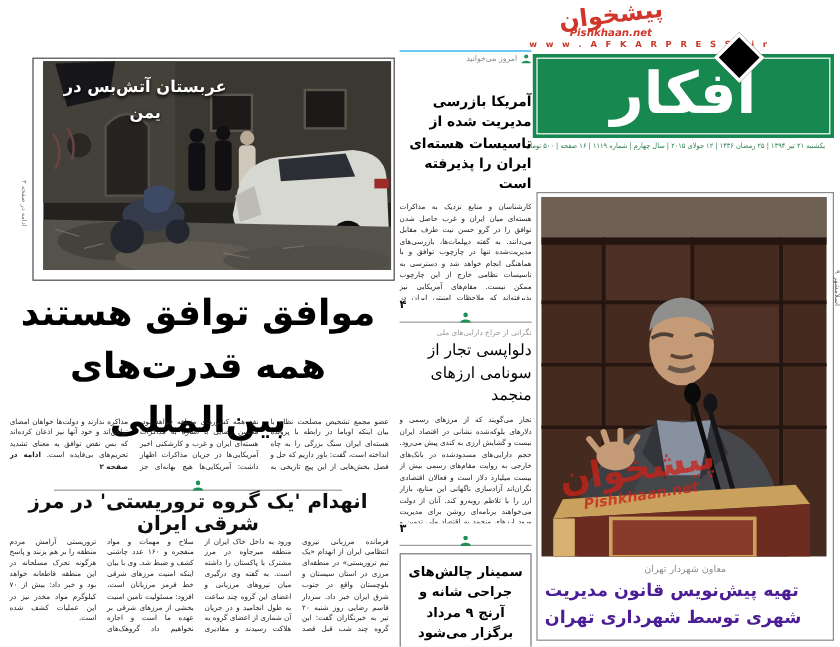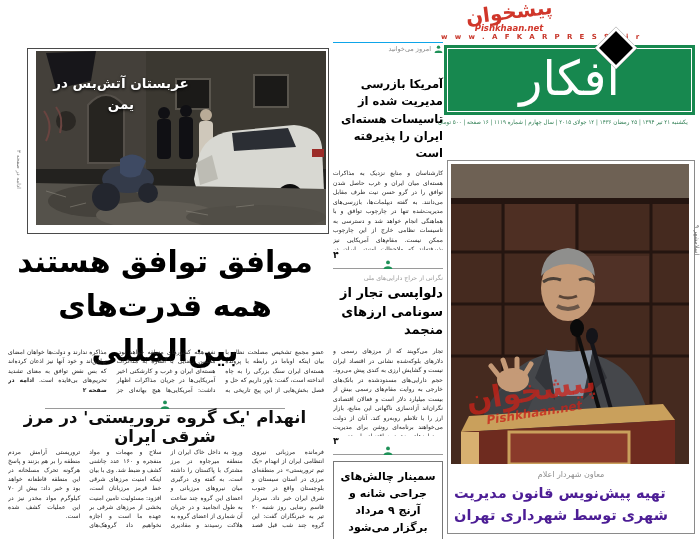--- a/index.html
+++ b/index.html
@@ -8,33 +8,33 @@
   .abs{position:absolute;}
 
   
   .pish-logo{left:460px;top:2px;width:98px;text-align:center;z-index:5;}
   .pish-fa{font-size:20px;font-weight:bold;color:#d0362a;transform:rotate(-7deg);line-height:1;}
   .pish-net{font-size:8.5px;font-weight:bold;color:#d0362a;font-style:italic;margin-top:1px;}
   .site-url{left:441px;top:33px;width:230px;font-size:7px;font-weight:bold;color:#c8372b;
             letter-spacing:2.4px;direction:ltr;text-align:left;white-space:nowrap;}
   .masthead{left:444px;top:45px;width:251px;height:70px;background:#17884f;}
   .masthead-inner{position:absolute;inset:3px;border:1px solid #ffffff;}
-  .masthead-logo{position:absolute;inset:0;color:#fff;font-weight:normal;font-size:48px;
+  .masthead-logo{position:absolute;inset:0;color:#fff;font-weight:bold;font-size:48px;
                  line-height:66px;text-align:center;letter-spacing:2px;}
   .diamond{left:601px;top:33px;width:24px;height:24px;background:#000;border:3px solid #fff;
            transform:rotate(45deg);z-index:6;}
   .dateline{left:440px;top:118px;width:258px;font-size:6px;color:#2f7e53;text-align:center;
             white-space:nowrap;transform:scaleX(.92);transform-origin:center;}
 
   
   .lead-photo{left:27px;top:48px;width:296px;height:180px;border:1px solid #4a4a4a;
               padding:2px;background:#fff;}
   .lead-photo svg{display:block;}
   .photo-overlay{position:absolute;top:14px;left:18px;width:150px;text-align:center;color:#fff;
-                 font-weight:bold;font-size:13.5px;line-height:1.55;text-shadow:0 1px 3px #000;margin-top:10px;}
+                 font-weight:bold;font-size:13.5px;line-height:1.55;text-shadow:0 1px 3px #000;}
   .photo-side-note{left:16px;top:150px;writing-mode:vertical-rl;font-size:5.5px;color:#777;}
   .lead-headline{left:6px;top:240px;width:318px;text-align:center;font-weight:bold;color:#000;
                  font-size:30px;line-height:1.48;letter-spacing:-.5px;}
   .lead-body{left:8px;top:347px;width:316px;height:52px;column-count:3;column-gap:10px;
              font-size:6px;line-height:1.58;text-align:justify;color:#222;overflow:hidden;}
   .continued{font-weight:bold;}
   .divider{border-top:1px solid #9a9a9a;}
   .div-left{left:45px;top:408px;width:240px;}
   .div-icon{position:absolute;left:50%;margin-left:-5px;top:-9px;width:10px;height:9px;}
   .story2-headline{left:6px;top:408px;width:318px;text-align:center;font-weight:bold;
@@ -49,21 +49,21 @@
   .mid-header svg{width:9px;height:8px;}
   .m-headline1{margin-top:23px;font-size:11.5px;font-weight:bold;text-align:right;
                line-height:1.5;color:#000;}
   .m-body{margin-top:6px;font-size:6px;line-height:1.58;text-align:justify;color:#222;
           overflow:hidden;}
   .m-body.b1{height:82px;}
   .m-body.b2{height:90px;}
   .m-page{font-size:9.5px;font-weight:bold;text-align:left;color:#111;line-height:1.1;}
   .m-divider{position:relative;border-top:1px solid #9a9a9a;margin:7px 0 5px;}
   .m-kicker{font-size:6.2px;color:#999;text-align:right;margin-top:2px;}
-  .m-headline2{font-size:13px;font-weight:bold;text-align:right;line-height:1.45;color:#000;
+  .m-headline2{font-size:13px;font-weight:normal;text-align:right;line-height:1.45;color:#000;
                margin-top:3px;}
   .m3-box{border:1px solid #777;padding:6px 4px 3px;margin-top:6px;}
   .m3-headline{font-size:11px;font-weight:bold;text-align:center;line-height:1.55;color:#000;}
   .m3-body{margin-top:5px;font-size:6px;line-height:1.55;text-align:justify;color:#222;
            height:76px;overflow:hidden;}
 
   
   .right-box{left:447px;top:160px;width:246px;height:372px;border:1px solid #8a8a8a;background:#fff;}
   .right-photo{position:absolute;left:3px;top:3px;width:238px;height:300px;overflow:hidden;}
   .watermark{position:absolute;left:6px;top:212px;width:150px;text-align:center;
@@ -244,18 +244,18 @@
         <path d="M18,252 L212,240 L224,256 L10,268 Z" fill="#c9a05c"></path>
         <path d="M10,268 L224,256 L224,300 L10,300 Z" fill="#6e2b1f"></path>
         <rect x="58" y="268" width="120" height="32" fill="#8a3a2a" stroke="#c9a05c" stroke-width="3"></rect>
         <path d="M10,268 L28,268 L28,300 L10,300 Z" fill="#d8b070"></path>
       </svg>
       <div class="watermark">
         <div class="wm-fa">پیشخوان</div>
         <div class="wm-net">Pishkhaan.net</div>
       </div>
     </div>
-    <div class="right-caption">معاون شهردار اعلام</div>
+    <div class="right-caption">معاون شهردار تهران</div>
     <div class="right-headline">تهیه پیش‌نویس قانون مدیریت شهری توسط شهرداری تهران</div>
   </div>
   <div class="abs right-side-note">اسلامشهر ۹</div>
 
 </div>
 
 </body></html>

